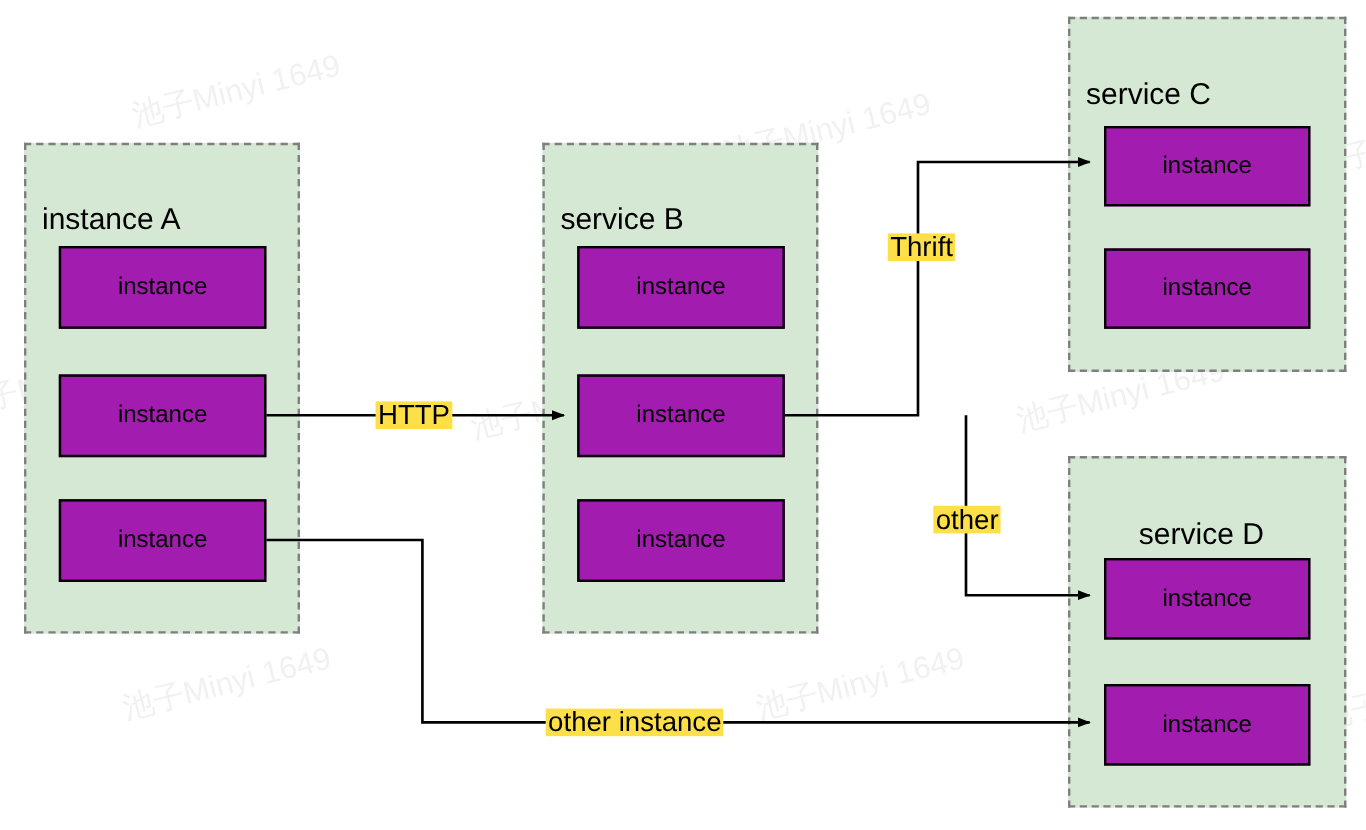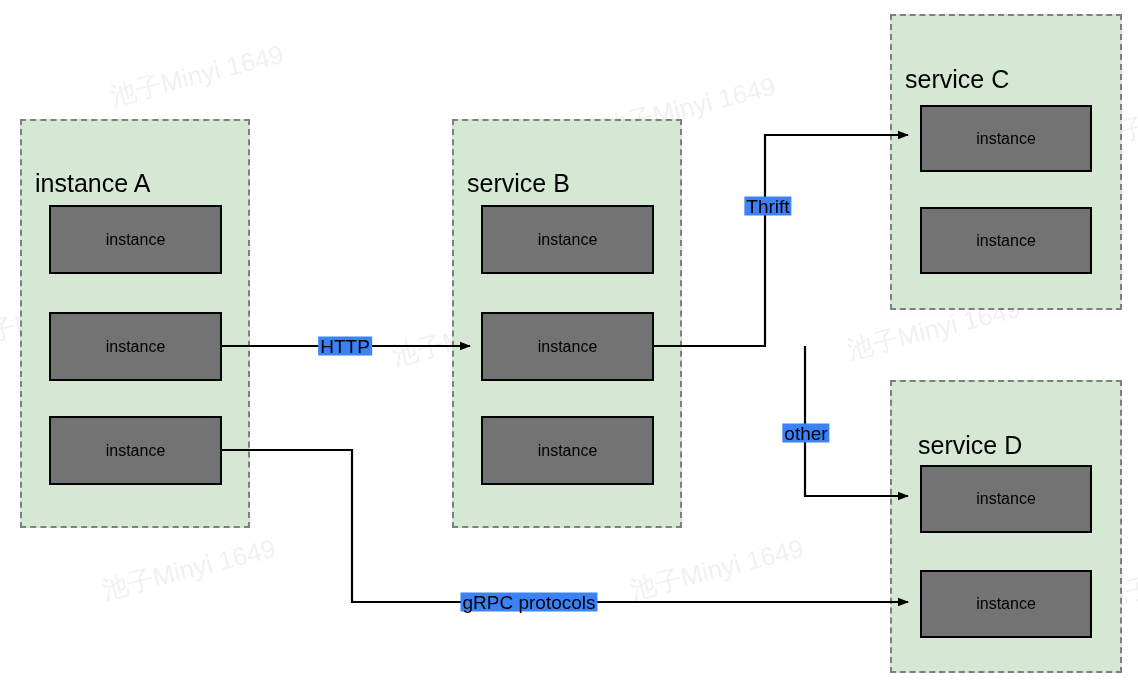--- a/index.html
+++ b/index.html
@@ -26,42 +26,42 @@
   .service-label {
     position: absolute;
     font-size: 25px;
     color: #000000;
     line-height: 1;
     white-space: nowrap;
     margin-top: 23px;
   }
   .instance {
     position: absolute;
-    background: #737373;
+    background: #a21caf;
     border: 2px solid #000000;
     box-sizing: border-box;
     display: flex;
     align-items: center;
     justify-content: center;
-    font-size: 16px;
+    font-size: 20px;
     color: #000000;
   }
   .edge-layer {
     position: absolute;
     left: 0;
     top: 0;
     width: 1138px;
     height: 692px;
     pointer-events: none;
   }
   .edge-label {
     position: absolute;
-    font-size: 19px;
+    font-size: 23px;
     color: #000000;
-    background: #3b82f6;
+    background: #fde047;
     line-height: 1;
     white-space: nowrap;
     padding: 0 2px;
     transform: translate(-50%, -50%);
   }
   .watermark {
     position: absolute;
     font-size: 26px;
     color: #f1f1f1;
     white-space: nowrap;
@@ -96,21 +96,21 @@
       <div class="service-box" style="left: 452px; top: 119px; width: 230px; height: 409px;"></div>
       <div class="service-label" style="left: 467px; top: 148px;">service B</div>
       <div class="instance" style="left: 481px; top: 205px; width: 173px; height: 69px;">instance</div>
       <div class="instance" style="left: 481px; top: 312px; width: 173px; height: 69px;">instance</div>
       <div class="instance" style="left: 481px; top: 416px; width: 173px; height: 69px;">instance</div>
       <div class="service-box" style="left: 890px; top: 14px; width: 232px; height: 296px;"></div>
       <div class="service-label" style="left: 905px; top: 44px;">service C</div>
       <div class="instance" style="left: 920px; top: 105px; width: 172px; height: 67px;">instance</div>
       <div class="instance" style="left: 920px; top: 207px; width: 172px; height: 67px;">instance</div>
       <div class="service-box" style="left: 890px; top: 380px; width: 232px; height: 293px;"></div>
-      <div class="service-label" style="left: 918px; top: 410px;">service D</div>
+      <div class="service-label" style="left: 949px; top: 410px;">service D</div>
       <div class="instance" style="left: 920px; top: 465px; width: 172px; height: 68px;">instance</div>
       <div class="instance" style="left: 920px; top: 570px; width: 172px; height: 68px;">instance</div>
     </div>
 
   <svg class="edge-layer" viewBox="0 0 1138 692" xmlns="http://www.w3.org/2000/svg">
     <defs>
       <marker id="arrow" markerWidth="12" markerHeight="12" refX="10" refY="5" orient="auto" markerUnits="userSpaceOnUse">
         <path d="M0,0.8 L11,5 L0,9.2 z" fill="#000000"></path>
       </marker>
     </defs>
@@ -121,16 +121,16 @@
 
     <path d="M805,346 L805,496 L908,496" fill="none" stroke="#000000" stroke-width="2.2" marker-end="url(#arrow)"></path>
 
     <path d="M222,450 L352,450 L352,602 L908,602" fill="none" stroke="#000000" stroke-width="2.2" marker-end="url(#arrow)"></path>
   </svg>
 
   <div id="edge-labels-layer">
       <div class="edge-label" style="left: 345px; top: 346px;">HTTP</div>
       <div class="edge-label" style="left: 768px; top: 206px;">Thrift</div>
       <div class="edge-label" style="left: 806px; top: 433px;">other</div>
-      <div class="edge-label" style="left: 529px; top: 602px;">gRPC protocols</div>
+      <div class="edge-label" style="left: 529px; top: 602px;">other instance</div>
     </div>
 
 </div>
 
 </body></html>

